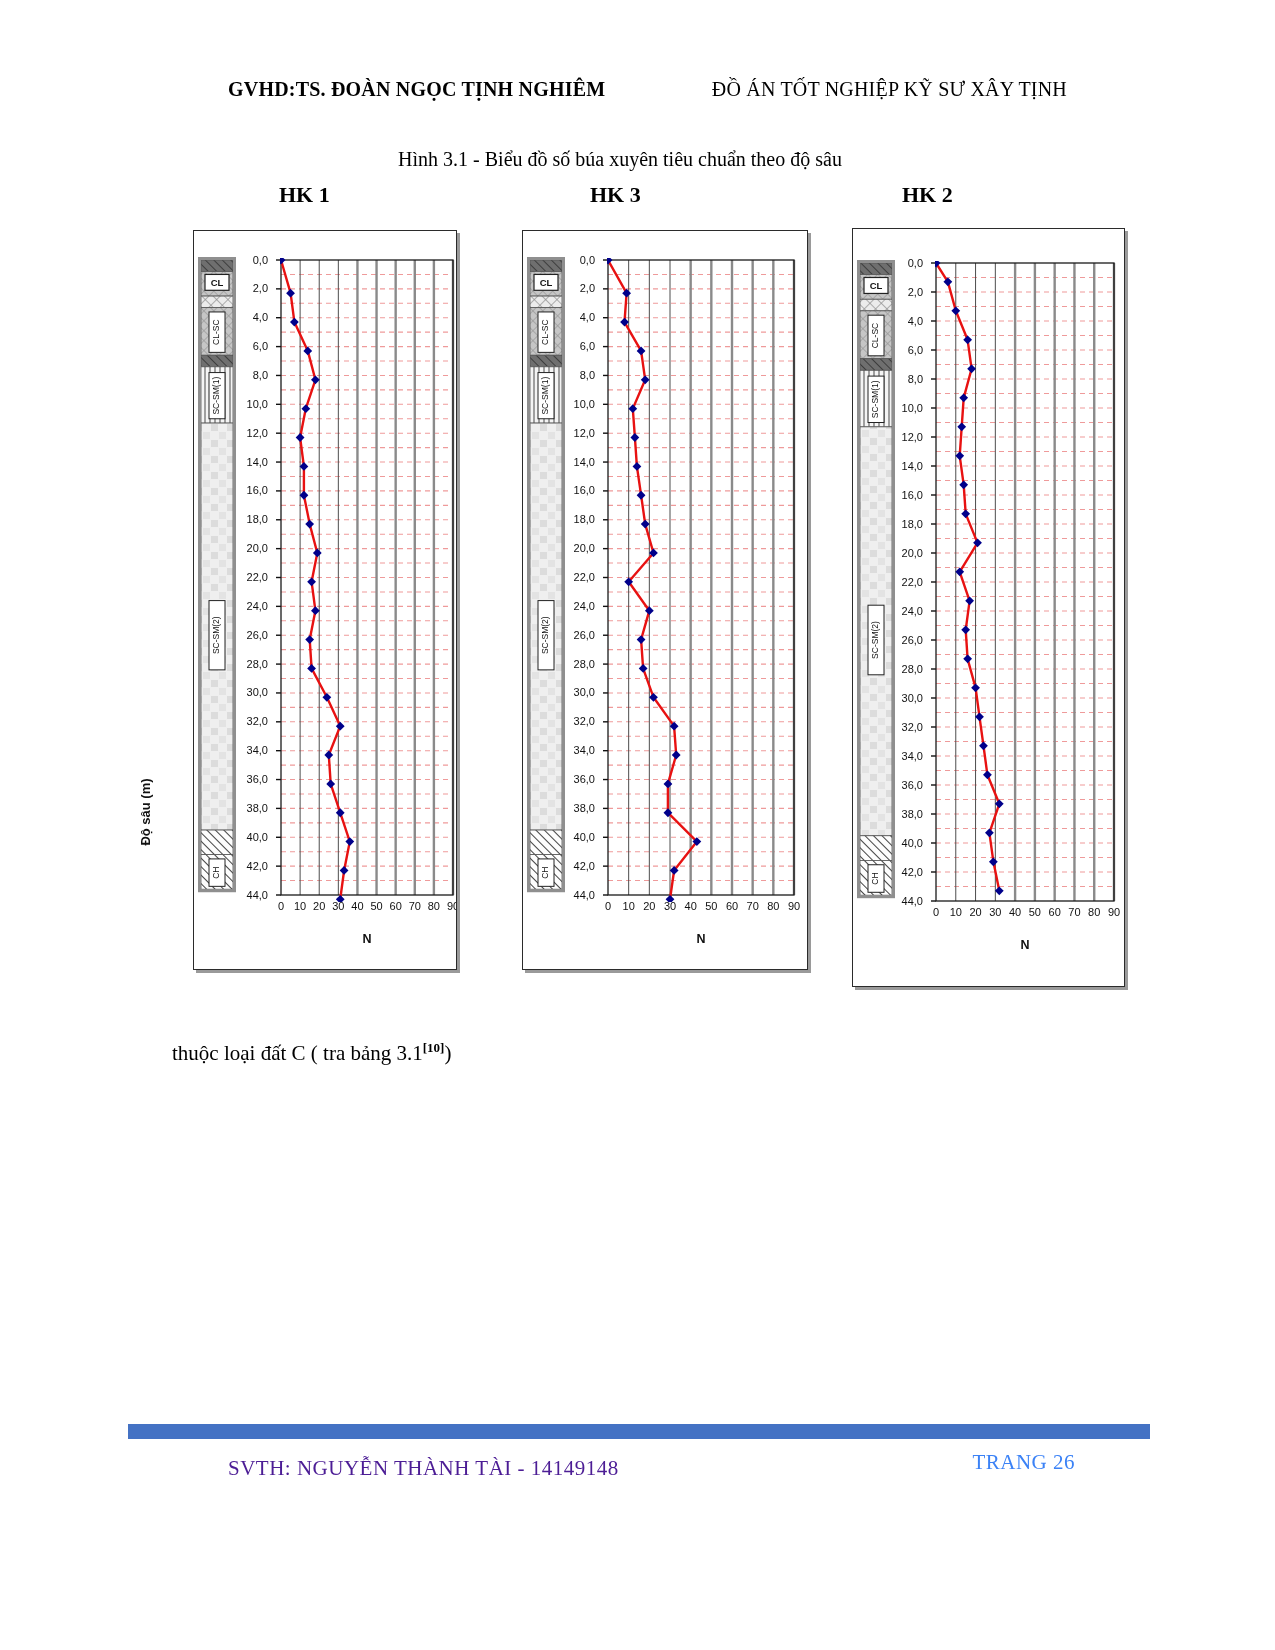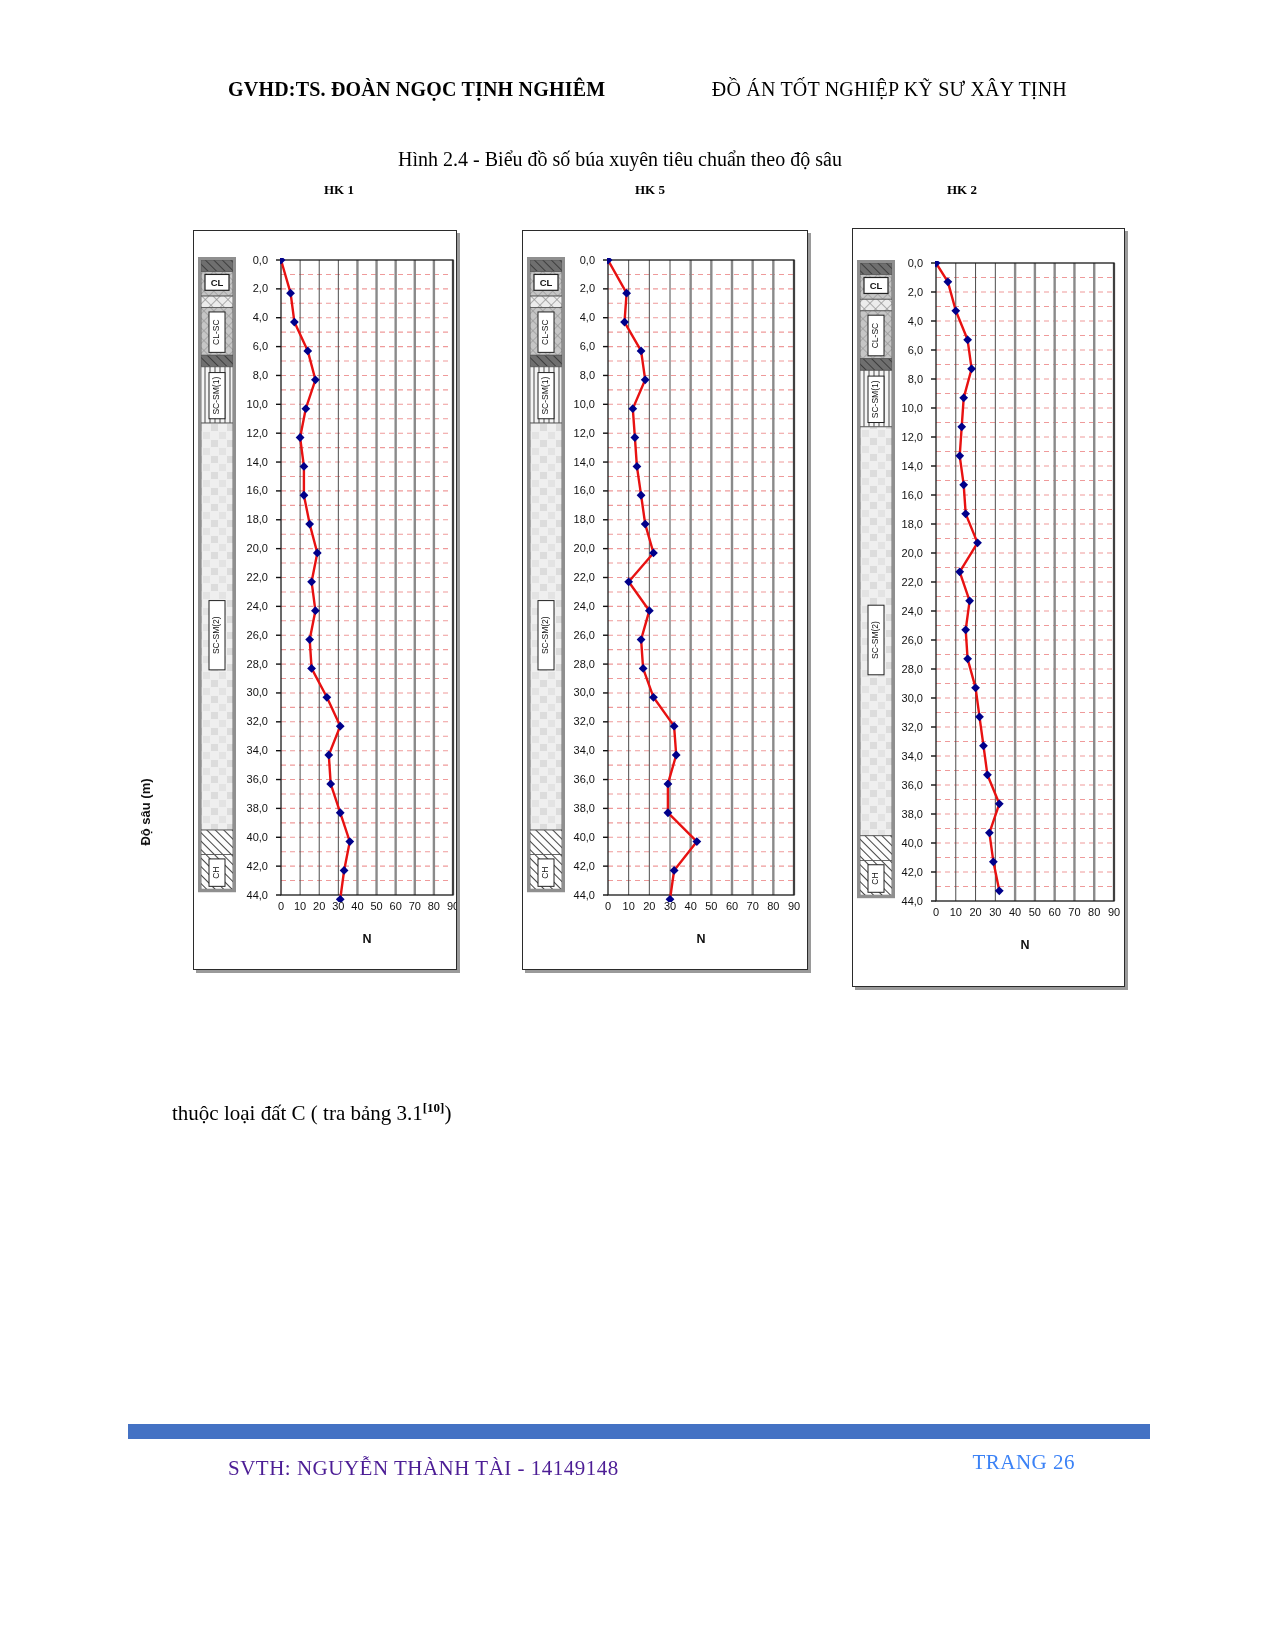--- a/index.html
+++ b/index.html
@@ -4,21 +4,21 @@
 <style>
   html,body{margin:0;padding:0;background:#888;}
   #page{
     position:relative;width:1275px;height:1650px;background:#fff;
     margin:0 auto;font-family:"Liberation Serif",serif;color:#000;overflow:hidden;
   }
   .hdr{position:absolute;top:78px;font-size:20px;letter-spacing:.2px;}
   .hdr-left{left:228px;font-weight:bold;}
   .hdr-right{right:208px;}
   .caption{position:absolute;top:148px;left:0;width:1240px;text-align:center;font-size:20px;}
-  .hk-title{position:absolute;top:182px;width:120px;text-align:center;font-weight:bold;font-size:13px;}
+  .hk-title{position:absolute;top:182px;width:120px;font-weight:bold;font-size:22px;}
   .chart-box{position:absolute;background:#fff;border:1px solid #2b2b2b;box-shadow:3px 3px 0 #9a9a9a;}
   .ylab{
     position:absolute;left:93px;top:802px;width:110px;height:20px;
     transform:rotate(-90deg);font-family:"Liberation Sans",sans-serif;
     font-size:13px;font-weight:bold;text-align:center;color:#111;
   }
   .body-line{position:absolute;font-size:21px;}
   .body-line i{font-size:23px;}
   .body-line sub{font-size:13px;font-style:italic;}
   .body-line sup{font-size:13px;font-weight:bold;}
@@ -28,24 +28,24 @@
   svg text{font-family:"Liberation Sans",sans-serif;}
 </style>
 </head>
 <body>
 
 <div id="page">
 
   <div class="hdr hdr-left">GVHD:TS. ĐOÀN NGỌC TỊNH NGHIÊM</div>
   <div class="hdr hdr-right">ĐỒ ÁN TỐT NGHIỆP KỸ SƯ XÂY TỊNH</div>
 
-  <div class="caption">Hình 2.4 - Biểu đồ số búa xuyên tiêu chuẩn theo độ sâu</div>
+  <div class="caption">Hình 3.1 - Biểu đồ số búa xuyên tiêu chuẩn theo độ sâu</div>
 
   <div class="hk-title" style="left:279px;">HK 1</div>
-  <div class="hk-title" style="left:590px;">HK 5</div>
+  <div class="hk-title" style="left:590px;">HK 3</div>
   <div class="hk-title" style="left:902px;">HK 2</div>
 
   <div class="ylab">Độ sâu  (m)</div>
 
   <div id="chart0" class="chart-box" style="left: 193px; top: 230px; width: 262px; height: 738px;"><svg width="262" height="738" viewBox="0 0 262 738">
         <defs>
           <pattern id="dark0" width="6" height="6" patternUnits="userSpaceOnUse" patternTransform="rotate(45)">
             <rect width="6" height="6" fill="#6f6f6f"></rect>
             <line x1="0" y1="0" x2="6" y2="0" stroke="#3d3d3d" stroke-width="2"></line>
           </pattern>
@@ -637,21 +637,21 @@
           <text x="162.11111111111111" y="687" text-anchor="middle" font-size="11" fill="#111">40</text>
           <text x="181.88888888888889" y="687" text-anchor="middle" font-size="11" fill="#111">50</text>
           <text x="201.66666666666669" y="687" text-anchor="middle" font-size="11" fill="#111">60</text>
           <text x="221.44444444444446" y="687" text-anchor="middle" font-size="11" fill="#111">70</text>
           <text x="241.22222222222223" y="687" text-anchor="middle" font-size="11" fill="#111">80</text>
           <text x="261" y="687" text-anchor="middle" font-size="11" fill="#111">90</text>
           <text x="172" y="720" text-anchor="middle" font-size="12.5" font-weight="bold" fill="#111">N</text>
         </g>
       </svg></div>
 
-  <div class="body-line" style="left:172px;top:1100px;">
+  <div class="body-line" style="left:172px;top:1040px;">
     <span>thuộc loại đất C ( tra bảng 3.1</span><sup>[10]</sup><span>)</span>
   </div>
 
   <div class="footer-bar" style="background: rgb(68, 114, 196);"></div>
   <div class="footer-left" style="color: #4c1d95;">SVTH: NGUYỄN THÀNH TÀI - 14149148</div>
   <div class="footer-right">TRANG 26</div>
 
 </div>
 
 </body></html>

